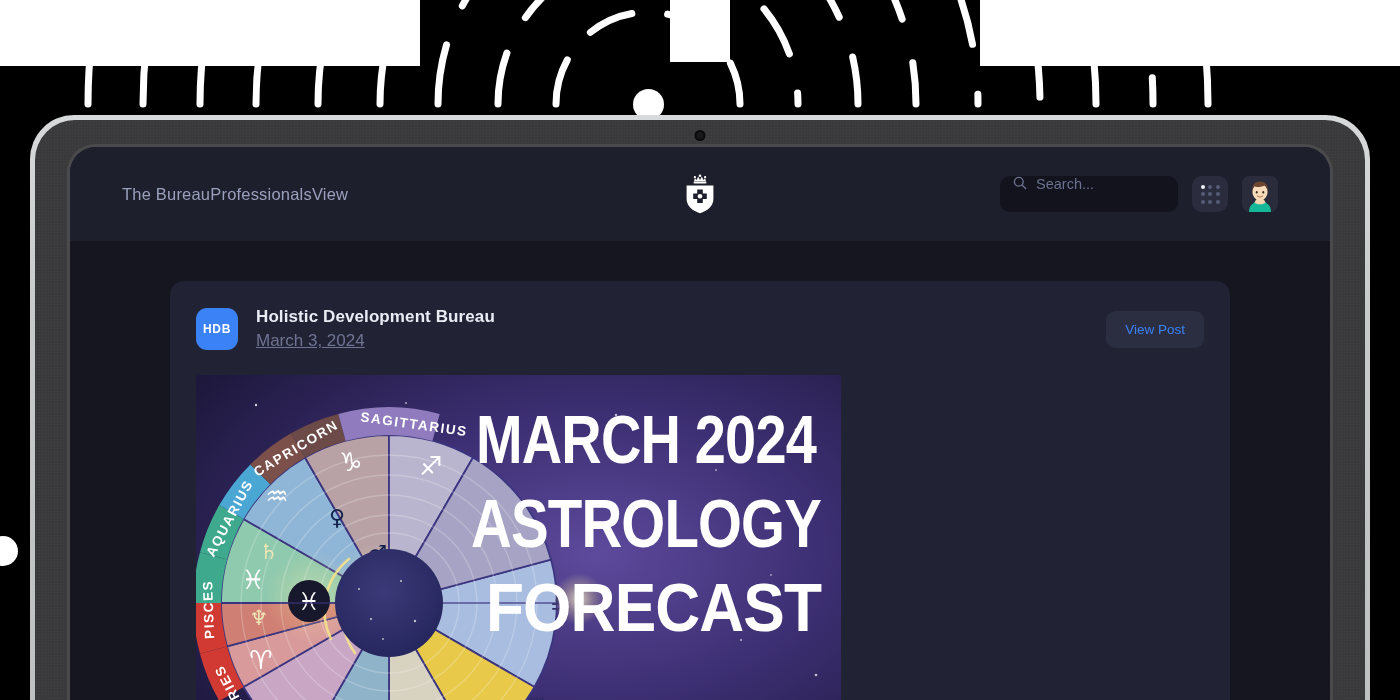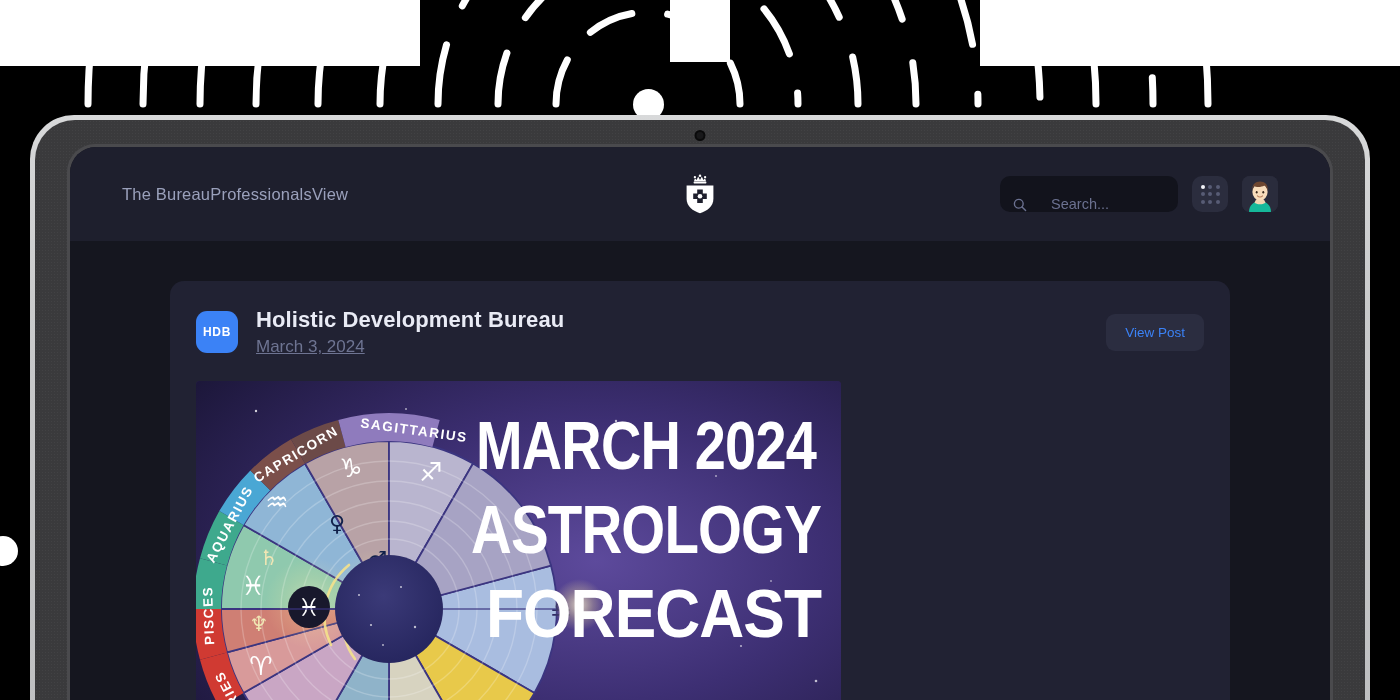--- a/index.html
+++ b/index.html
@@ -84,21 +84,21 @@
     position:absolute; left:50%; top:50%; transform:translate(-50%,-50%);
     width:34px; height:40px;
   }
 
   #nav-right {
     margin-left:auto; display:flex; align-items:center; gap:14px;
   }
   #search-box {
     width:178px; height:36px; border-radius:10px;
     background:#12131c;
-    display:flex; align-items:flex-end; gap:24px; padding:0 13px;
+    display:flex; align-items:flex-start; gap:9px; padding:0 13px;
   }
   #search-icon { width:14px; height:14px; flex:none; }
   #search-input {
     background:transparent; border:none; outline:none;
     color:#c3c8dd; font-size:14.5px; width:100%;
     font-family:"Liberation Sans", sans-serif;
   }
   #search-input::placeholder { color:#6b7190; }
 
   #apps-button {
@@ -125,21 +125,21 @@
     height:100%;
   }
   #post-head { display:flex; align-items:center; }
   #org-avatar {
     width:42px; height:42px; border-radius:11px; flex:none;
     background:#3b82f6;
     display:flex; align-items:center; justify-content:center;
     color:#ffffff; font-size:12px; font-weight:bold; letter-spacing:.6px;
   }
   #org-meta { margin-left:18px; }
-  #org-name { color:#e9ebf5; font-size:22px; font-weight:bold; letter-spacing:.1px; }
+  #org-name { color:#e9ebf5; font-size:17px; font-weight:bold; letter-spacing:.1px; }
   #post-date { color:#6e7492; font-size:17px; margin-top:4px;text-decoration:underline; }
   #view-post-btn {
     margin-left:auto;
     background:#2b2d40; color:#3b82f6;
     border:none; border-radius:9px;
     padding:11px 19px; font-size:13.5px; cursor:pointer;
     font-family:"Liberation Sans", sans-serif;
   }
 
   

